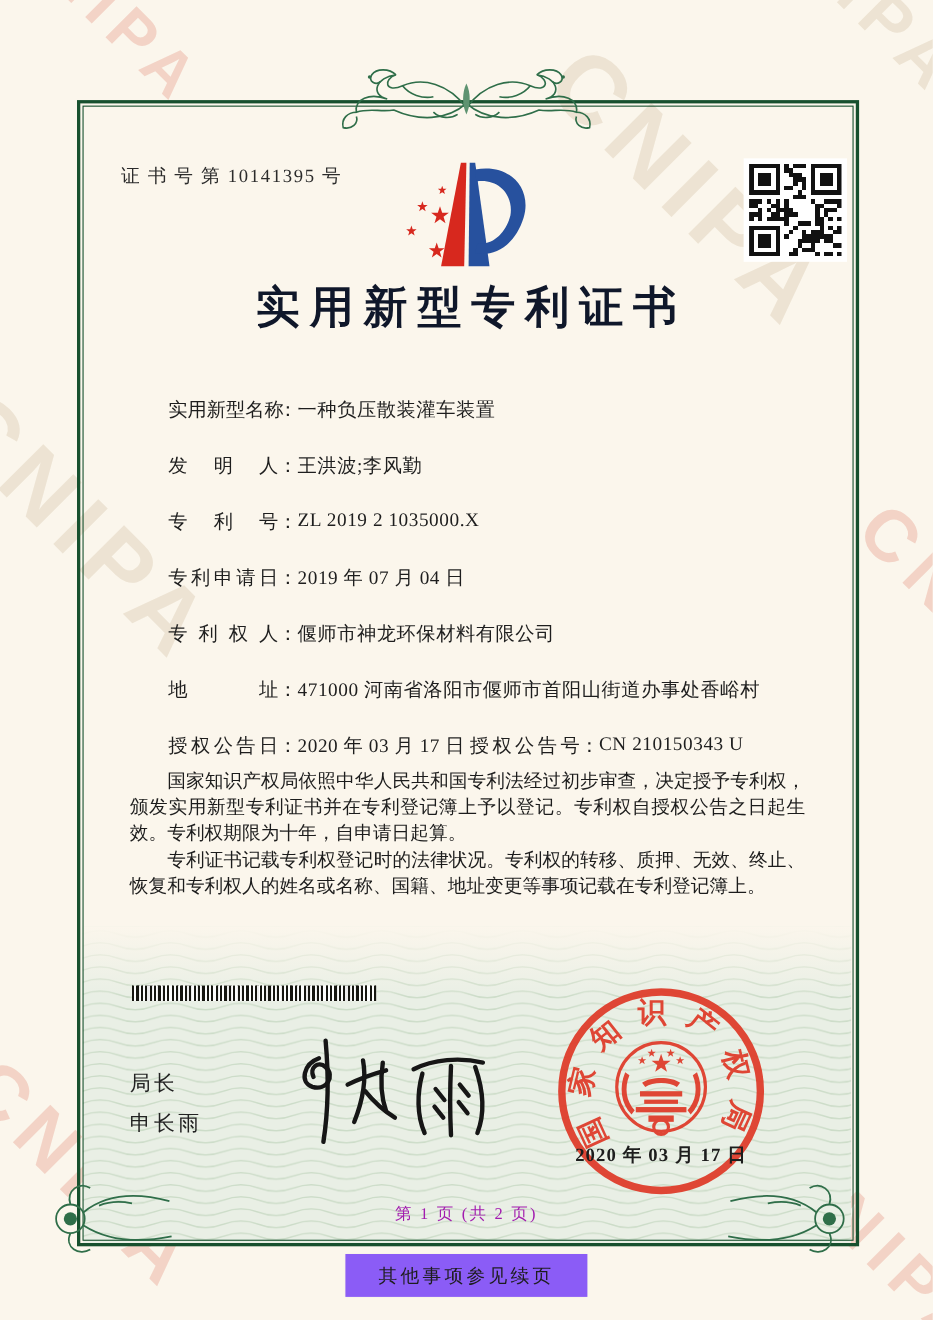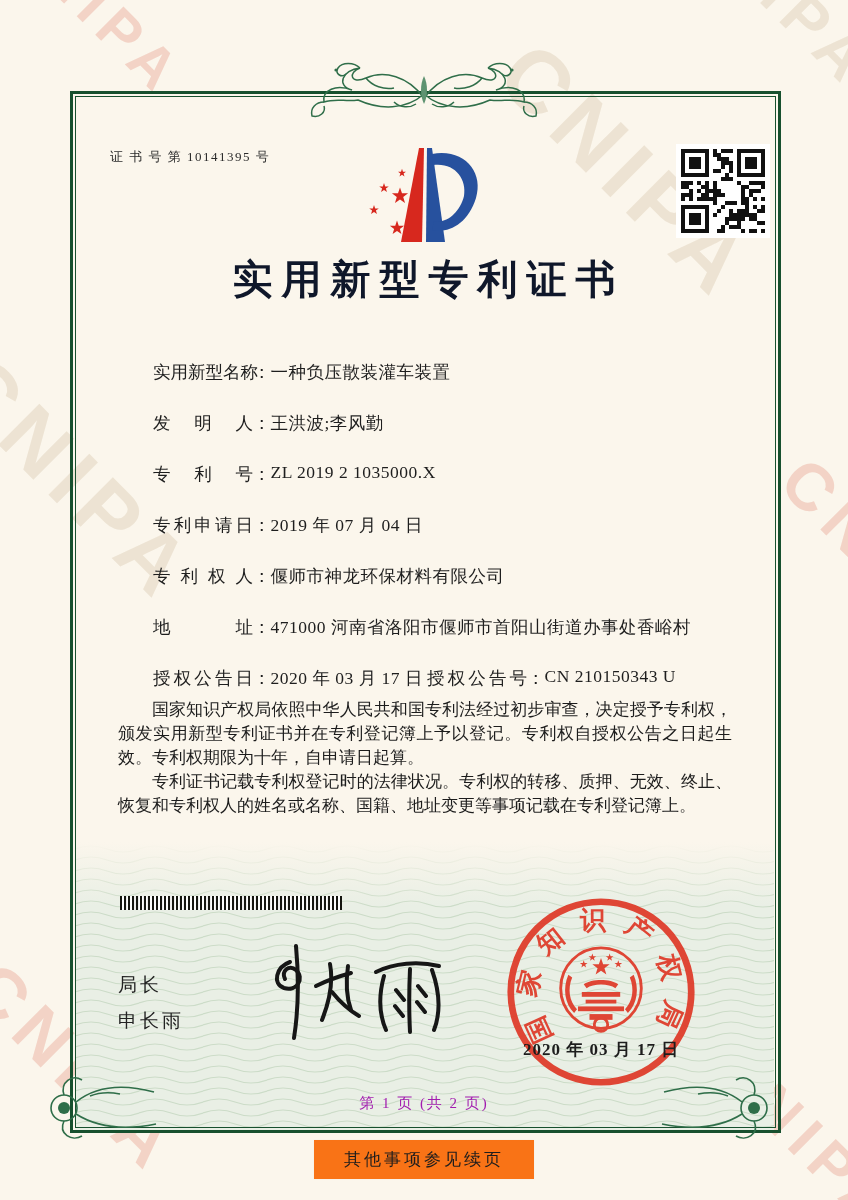--- a/index.html
+++ b/index.html
@@ -12,21 +12,21 @@
   .wm-pink{color:rgba(224,122,100,.28);}
   
   .band{position:absolute;left:75px;top:842px;width:699px;height:288px;z-index:1;overflow:hidden;}
   .band-fade{position:absolute;left:0;top:0;width:100%;height:64px;
              background:linear-gradient(#fbf6ec,rgba(251,246,236,0));}
   
   .frame{position:absolute;left:70px;top:91px;width:705px;height:1036px;border:3px solid #17502e;z-index:3;pointer-events:none;}
   .frame::after{content:"";position:absolute;inset:2px;border:1px solid #17502e;}
   .orn{position:absolute;z-index:4;pointer-events:none;}
   
-  .certno{position:absolute;left:110px;top:148px;font-size:13px;letter-spacing:1.5px;color:#2b2b2b;z-index:5;}
+  .certno{position:absolute;left:110px;top:148px;font-size:17px;letter-spacing:1.5px;color:#2b2b2b;z-index:5;}
   .logo{position:absolute;left:352px;top:140px;z-index:5;}
   .qr{position:absolute;left:676px;top:144px;background:#fff;padding:5px;z-index:5;line-height:0;}
   .title{position:absolute;left:0;top:252px;width:100%;text-align:center;font-size:40px;font-weight:700;
          letter-spacing:9px;text-indent:9px;color:#0f172a;z-index:5;}
   
   .frow{position:absolute;left:118px;width:620px;font-size:17.5px;color:#1e1e1e;z-index:5;white-space:nowrap;}
   .flabel{display:inline-block;width:100px;text-align:justify;text-align-last:justify;vertical-align:top;margin-left:35px;}
   .fcolon{display:inline-block;vertical-align:top;}
   .fvalue{display:inline-block;vertical-align:top;letter-spacing:.5px;}
   .pair2{position:absolute;left:274px;top:0;}
@@ -44,21 +44,21 @@
   .signername{position:absolute;left:118px;top:1008px;font-size:19px;font-family:Liberation Mono, monospace;
         color:#222;z-index:5;letter-spacing:3px;}
   .sig{position:absolute;left:252px;top:936px;z-index:6;}
   
   .seal{position:absolute;left:505px;top:896px;width:192px;height:192px;z-index:6;opacity:.93;}
   .sealdate{position:absolute;left:498px;top:1038px;width:206px;text-align:center;font-size:17px;
             font-weight:700;color:#1d1d1d;letter-spacing:1px;z-index:7;}
   
   .pageinfo{position:absolute;left:0;top:1094px;width:100%;text-align:center;font-size:15px;
             color:#a21caf;letter-spacing:2px;z-index:5;}
-  .note{position:absolute;left:50%;top:1140px;transform:translateX(-50%);background:#f97316;
+  .note{position:absolute;left:50%;top:1140px;transform:translateX(-50%);background:#8b5cf6;
         padding:8px 30px;font-size:17px;letter-spacing:3px;color:#1d1d1d;z-index:5;box-shadow:0 0 2px rgba(0,0,0,.04);}
 </style>
 </head>
 <body>
 
 <div class="page">
 
   <div class="wm wm-pink" style="left:-18px;top:-28px;font-size:58px;">CNIPA</div>
   <div class="wm wm-tan" style="left:660px;top:-44px;font-size:62px;">CNIPA</div>
   <div class="wm wm-tan" style="left:468px;top:120px;font-size:88px;">CNIPA</div>

